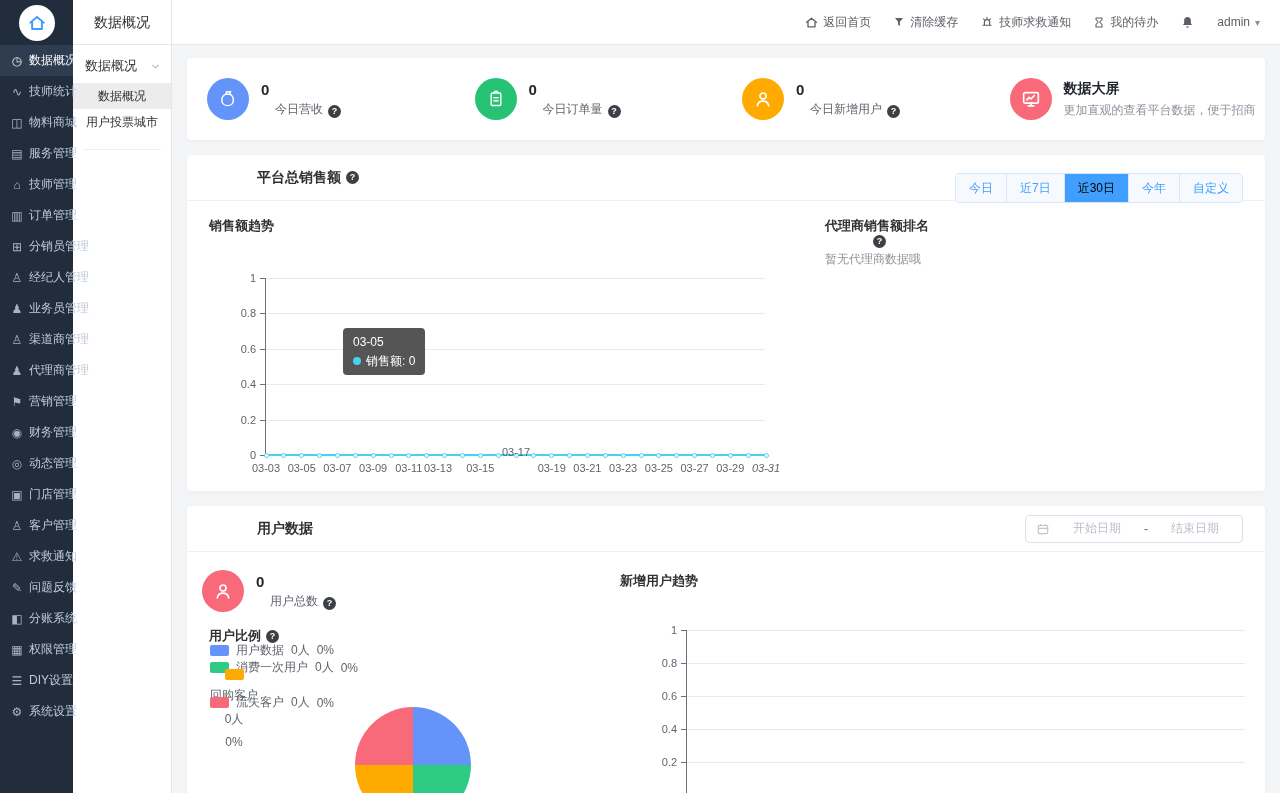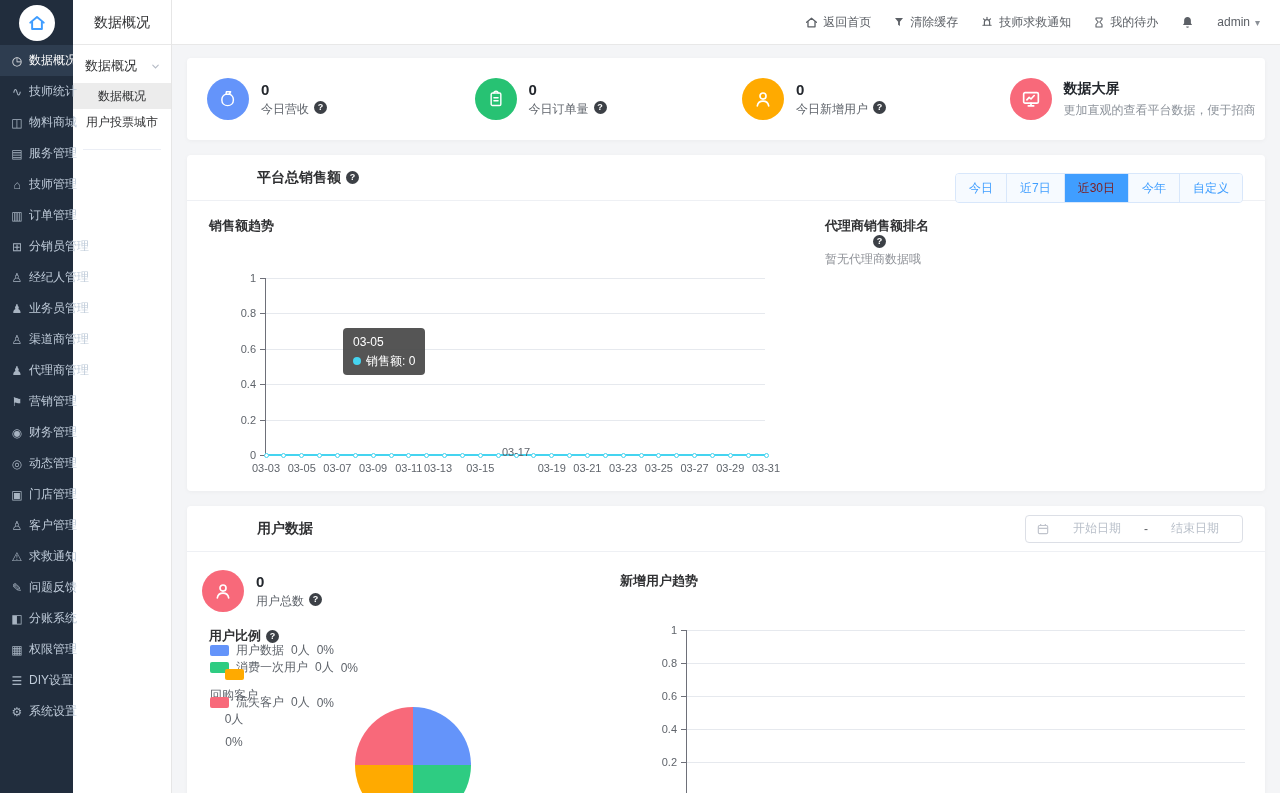--- a/index.html
+++ b/index.html
@@ -37,36 +37,36 @@
 
   
   .main { position:absolute; left:172px; top:45px; width:1108px; height:748px; overflow:hidden; padding:13px 15px 0; }
   .card { background:#fff; border-radius:4px; box-shadow:0 1px 4px rgba(0,0,0,.04); }
 
   
   .stats { height:82px; display:flex; align-items:center; padding:0 4px; }
   .stat { flex:1; display:flex; align-items:center; gap:12px; padding-left:16px; }
   .stat-circle { width:42px; height:42px; border-radius:50%; display:flex; align-items:center; justify-content:center; color:#fff; flex:none; }
   .stat-num { font-size:15px; font-weight:bold; color:#23272d; margin-bottom:3px; }
-  .stat-label { font-size:12px; color:#5f646b; display:flex; align-items:flex-start; }
+  .stat-label { font-size:12px; color:#5f646b; display:flex; align-items:flex-end;margin-left:14px; }
   .qbadge { display:inline-block; width:13px; height:13px; border-radius:50%; background:#3c4046; color:#fff;
     font-size:9px; font-weight:bold; line-height:13px; text-align:center; margin-left:5px; flex:none; }
   .bs-title { font-size:14px; font-weight:bold; color:#23272d; margin-bottom:4px; }
   .bs-desc { font-size:12px; color:#8d939b; }
 
   
   .sales-card { margin-top:15px; height:336px; }
   .card-head { height:46px; display:flex; align-items:center; justify-content:space-between;
     padding:0 22px; border-bottom:1px solid #eef0f4; }
   .card-title { font-size:14px; font-weight:bold; color:#303133; display:flex; align-items:center;margin-left:48px; }
   .tabs { display:flex; border:1px solid #d8e7fb; border-radius:4px; overflow:hidden;margin-top:20px; }
   .tab { padding:0 13px; height:28px; line-height:28px; font-size:12px; color:#409eff; background:#f6faff;
     cursor:pointer; border-left:1px solid #d8e7fb; }
   .tab:first-child { border-left:none; }
-  .tab.active { background:#409eff; color:#7f1d1d; }
+  .tab.active { background:#409eff; color:#000000; }
   .sales-body { position:relative; height:289px; }
   .chart-sub-title { position:absolute; font-size:13px; font-weight:bold; color:#303133; display:flex; align-items:center; }
   .rank-empty { position:absolute; left:638px; top:50px; font-size:12px; color:#909399; }
 
   .plot { position:absolute; border-left:1px solid #6e7079; }
   .gridline { position:absolute; left:0; right:0; height:1px; background:#e6e9ee; }
   .ylab { position:absolute; width:34px; text-align:right; font-size:11px; color:#5f646b; }
   .ytick { position:absolute; width:5px; height:1px; background:#6e7079; }
   .xlab { position:absolute; width:44px; text-align:center; font-size:11px; color:#5f646b; }
   .flatline { position:absolute; left:0; right:0; bottom:-1px; height:2px; background:#45d4f0; }
@@ -395,21 +395,21 @@
             <div class="xlab" style="left: 120.857px; top: 184px;">03-11</div>
             <div class="xlab" style="left: 150px; top: 184px;">03-13</div>
             <div class="xlab" style="left: 192.286px; top: 184px;">03-15</div>
             <div class="xlab" style="left: 228px; top: 168px;">03-17</div>
             <div class="xlab" style="left: 263.714px; top: 184px;">03-19</div>
             <div class="xlab" style="left: 299.429px; top: 184px;">03-21</div>
             <div class="xlab" style="left: 335.143px; top: 184px;">03-23</div>
             <div class="xlab" style="left: 370.857px; top: 184px;">03-25</div>
             <div class="xlab" style="left: 406.571px; top: 184px;">03-27</div>
             <div class="xlab" style="left: 442.286px; top: 184px;">03-29</div>
-            <div class="xlab" style="left: 478px; top: 184px;">03-31</div>
+            <div class="xlab" style="left: 478px; top: 184px; font-style: italic;">03-31</div>
           </div>
 
         <div class="tooltip">
           <div>03-05</div>
           <div><span class="tdot"></span><span>销售额: 0</span></div>
         </div>
       </div>
     </section>
 
     <section class="card user-card">

